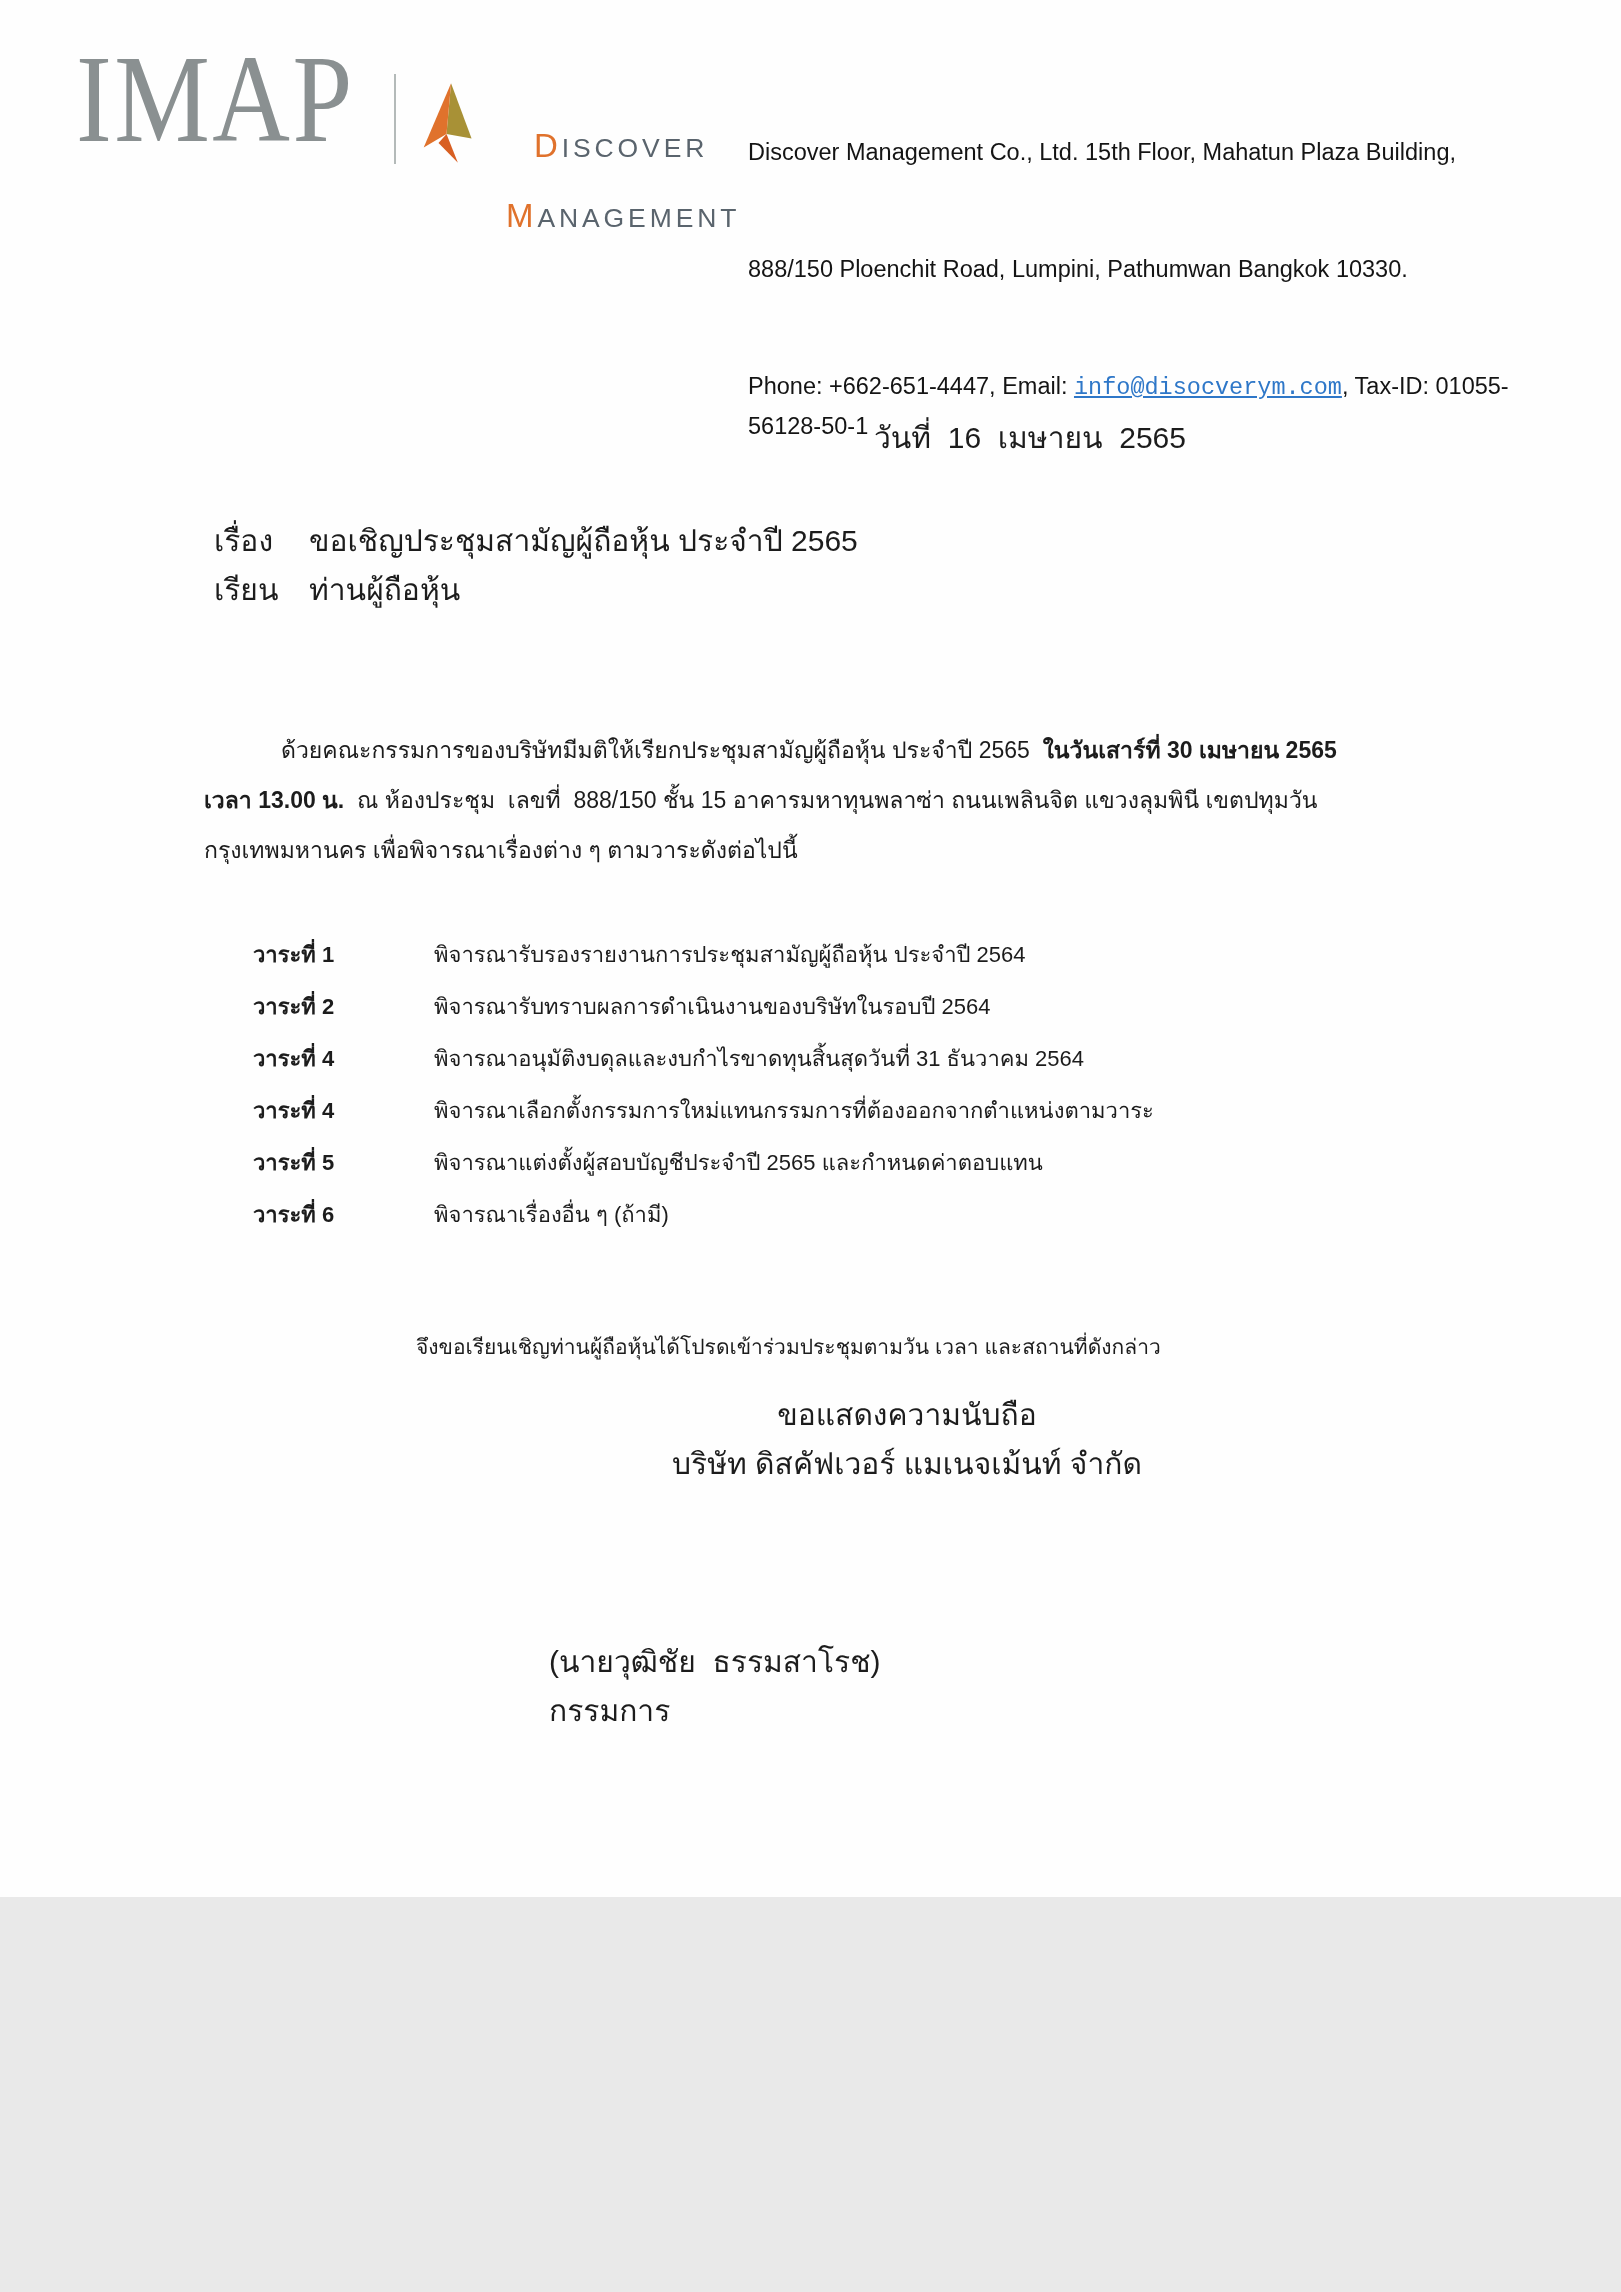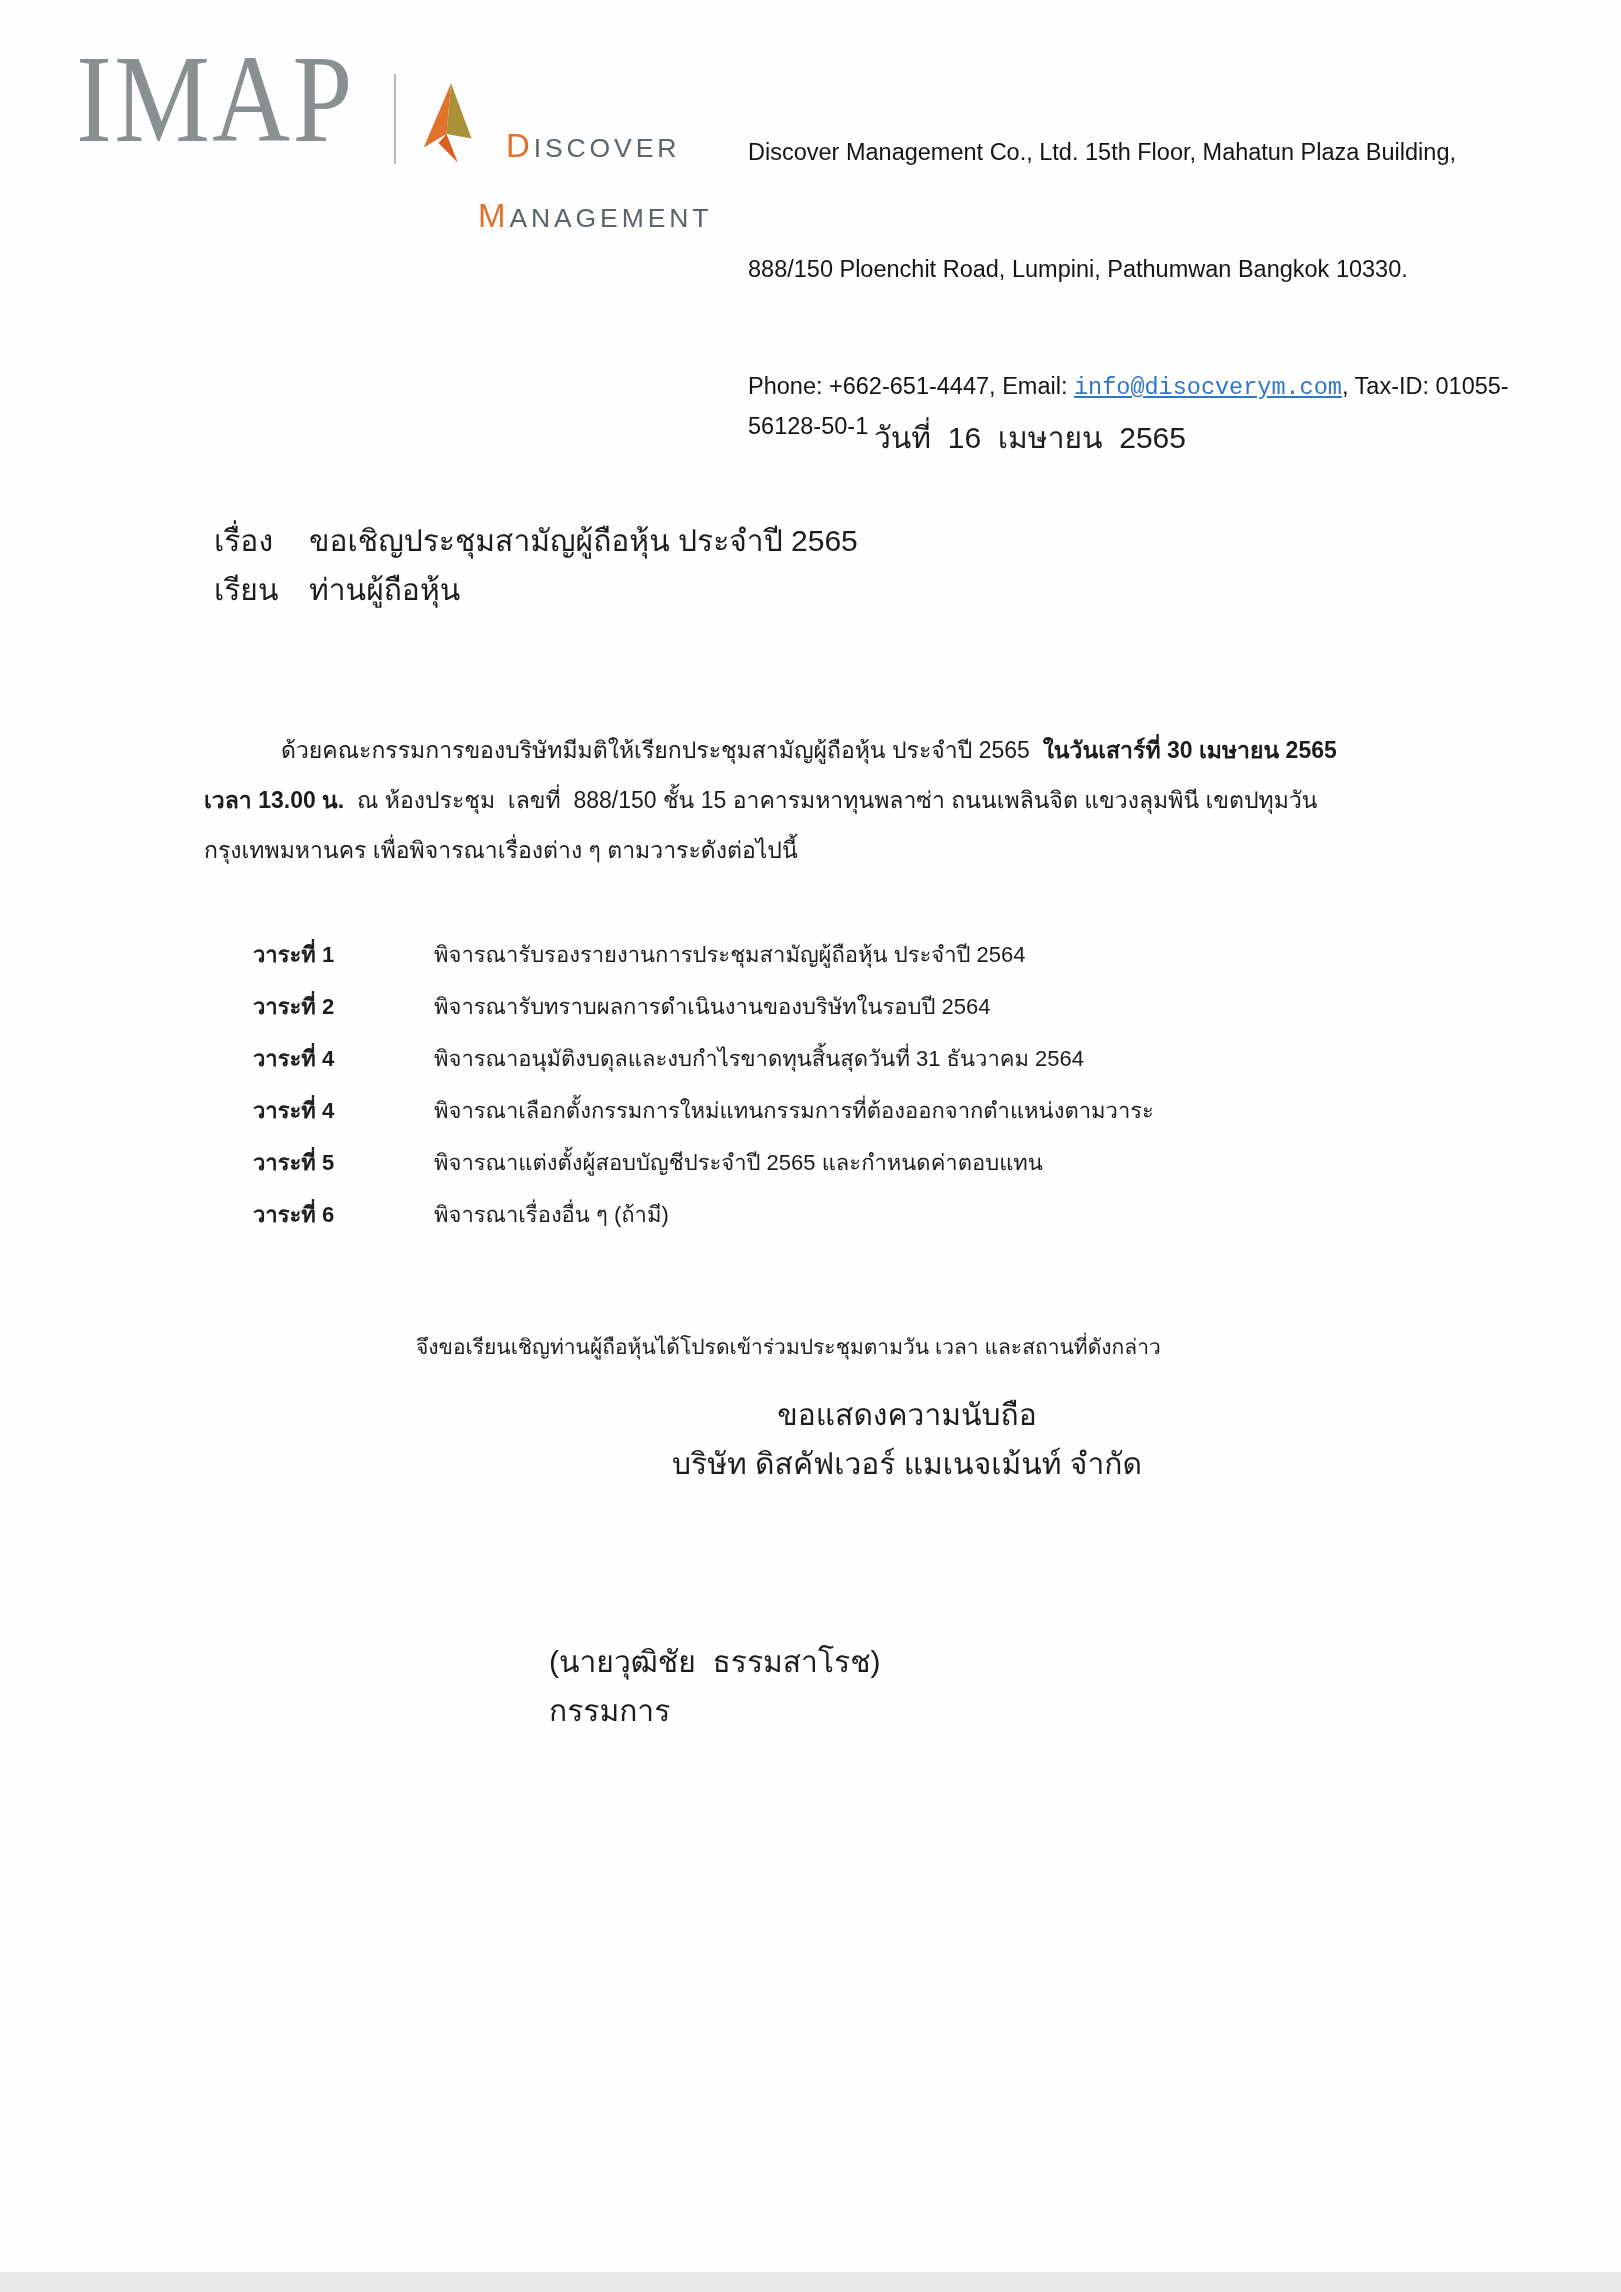--- a/index.html
+++ b/index.html
@@ -2,21 +2,21 @@
 <html><head>
 <meta charset="utf-8">
 <style>
   * { margin: 0; padding: 0; box-sizing: border-box; }
   html, body { background: #e9e9e9; }
   body { font-family: "Liberation Sans", "DejaVu Sans", sans-serif; }
 
   .page {
     position: relative;
     width: 1621px;
-    height: 2272px;
+    height: 1897px;
     background: #fefefe;
     margin: 0 auto;
     overflow: hidden;
     color: #1c1c1c;
   }
 
   
   .imap-wordmark {
     position: absolute;
     left: 76px;
@@ -50,21 +50,21 @@
     position: absolute;
     left: 478px;
     top: 90px;
     font-size: 26.5px;
     line-height: 22.5px;
     letter-spacing: 3.9px;
     color: #5a646d;
     font-weight: 400;
     white-space: pre;
   }
-  .brand-line { display: block; }
+  .brand-line { display: block; margin-left: 28px; }
   .brand-line::first-letter {
     color: #e0722c;
     font-size: 33px;
     font-weight: 400;
   }
   .brand-line.l1 { padding-left: 28px; }
 
   
   .address-block {
     position: absolute;

